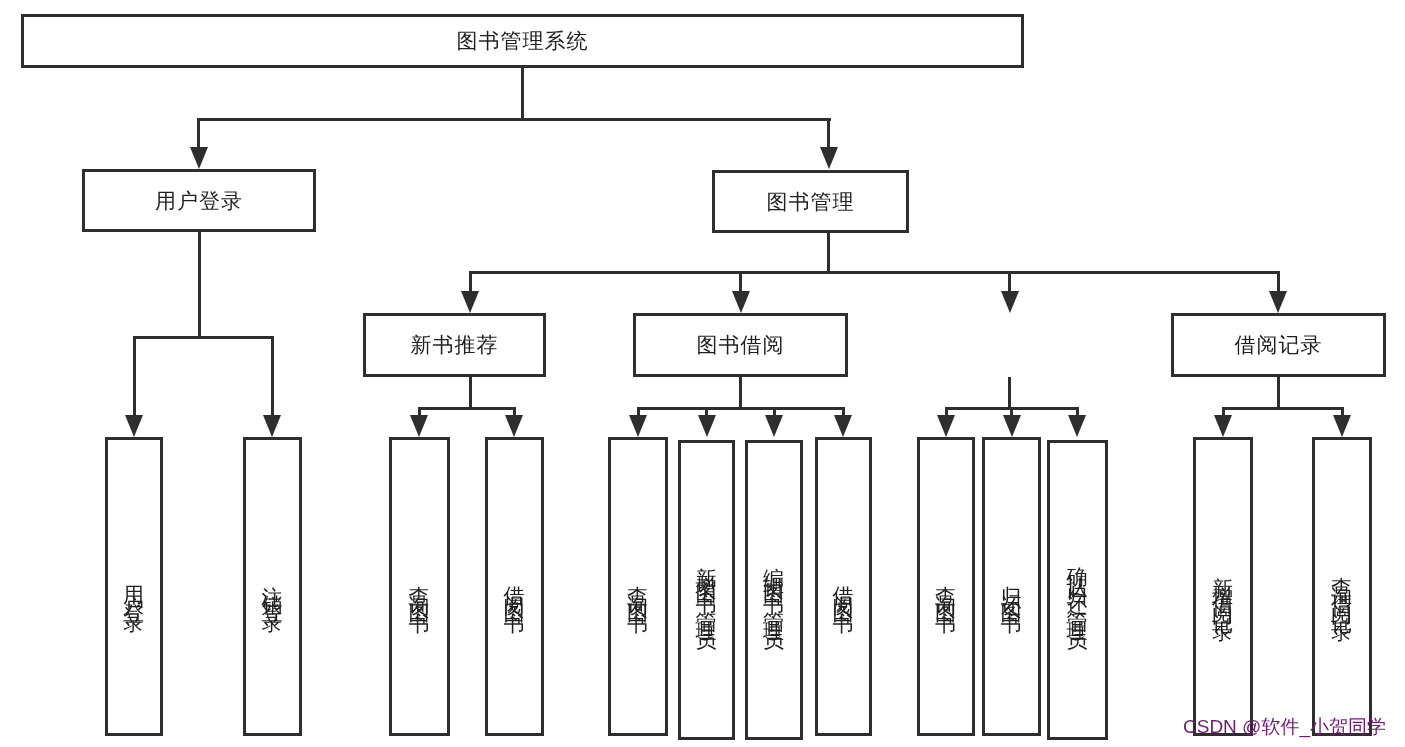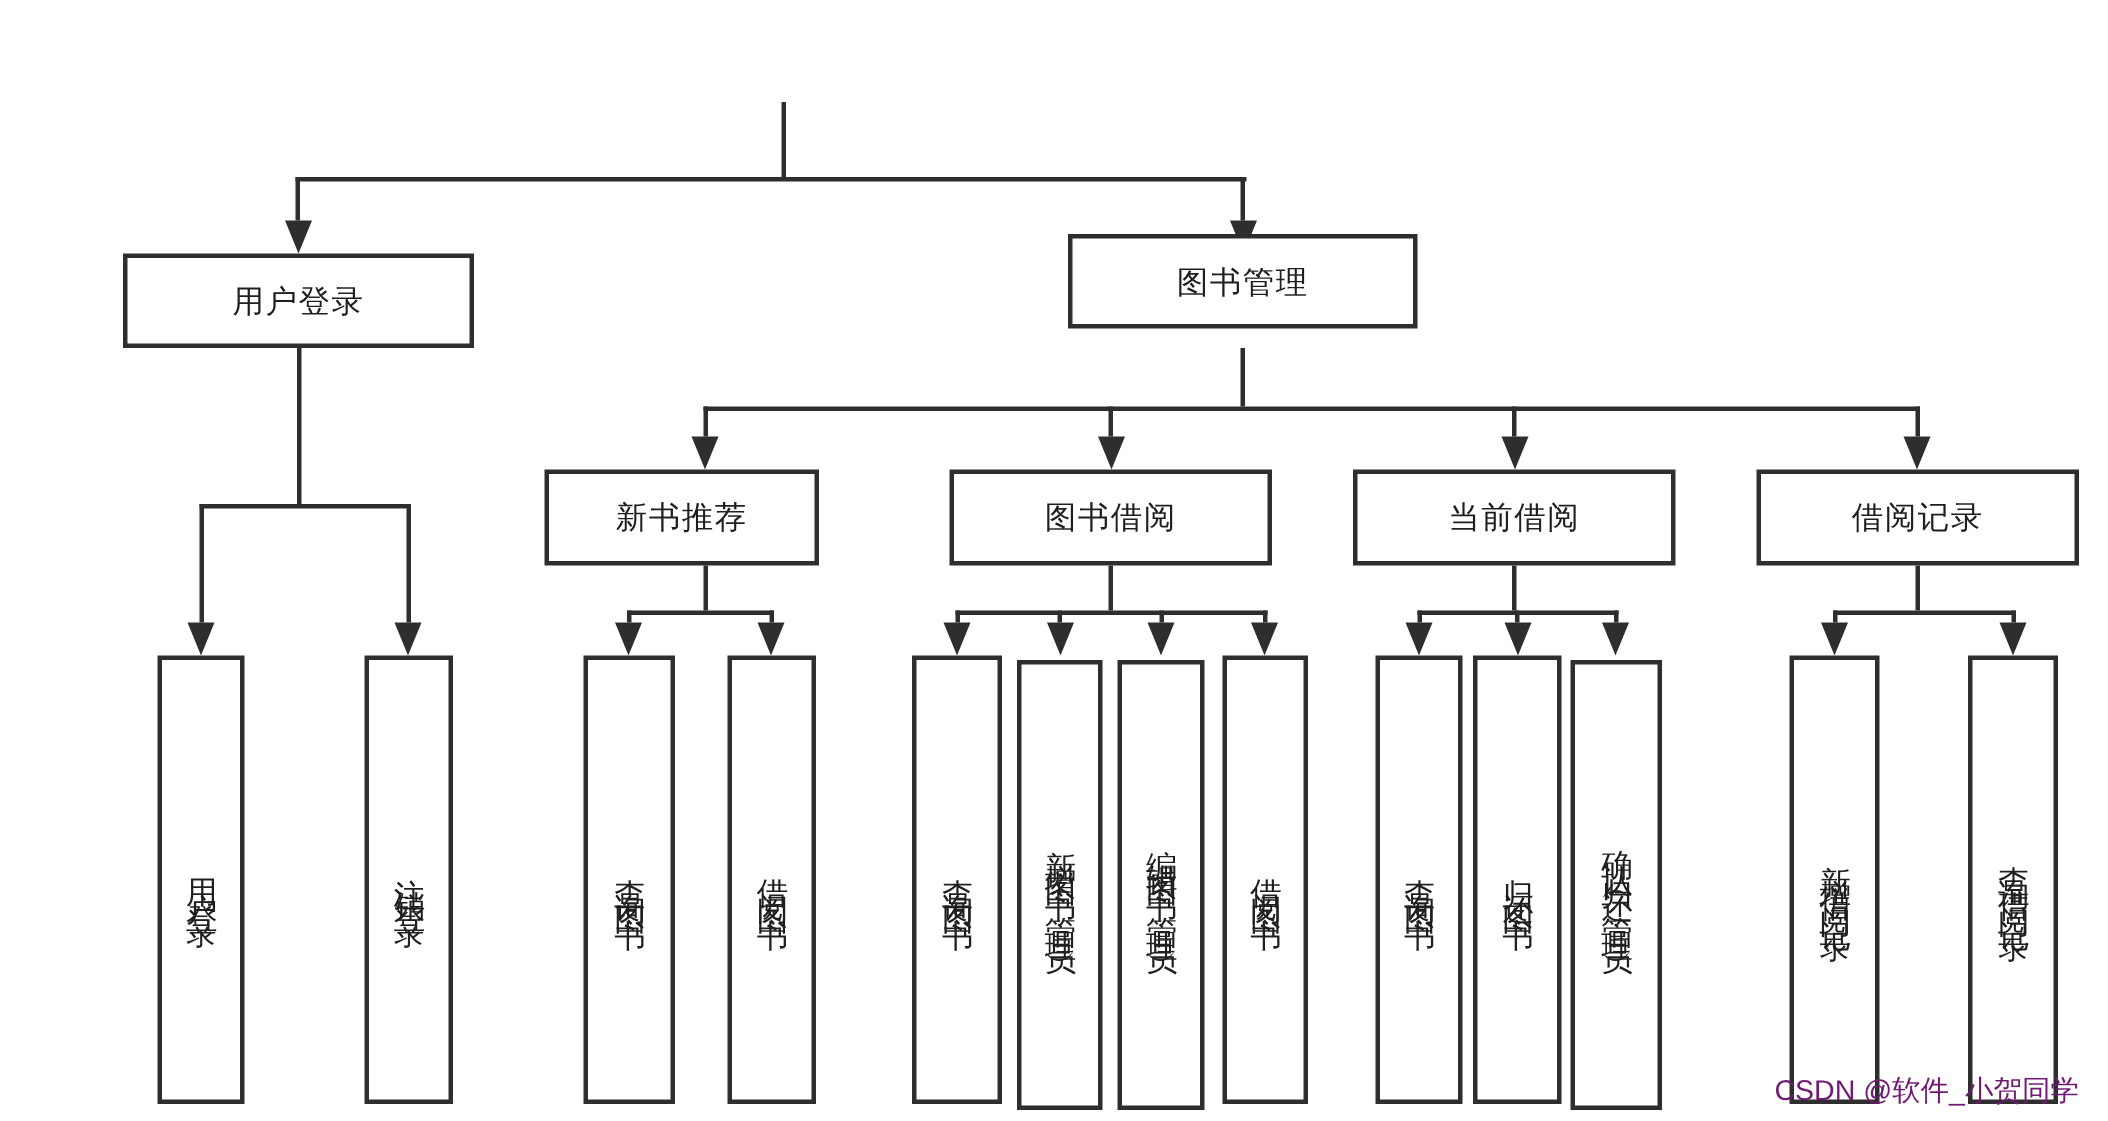--- a/index.html
+++ b/index.html
@@ -51,32 +51,35 @@
     color: #701a75;
     white-space: nowrap;
     z-index: 10;
   }
 </style>
 </head>
 <body>
 
 <div class="canvas">
 
+  <div class="box" style="left:21px; top:14px; width:1003px; height:54px;">
+    <span class="hlabel">图书管理系统</span>
+  </div>
 
   <div class="vline" style="left:520.5px; top:68px; height:50px;"></div>
   <div class="hline" style="left:197px; top:118px; width:634px;"></div>
   <div class="vline" style="left:197px; top:118px; height:29px;"></div>
   <div class="arrow" style="left:189.5px; top:147px;"></div>
   <div class="vline" style="left:827px; top:118px; height:29px;"></div>
   <div class="arrow" style="left:819.5px; top:147px;"></div>
 
   <div class="box" style="left:82px; top:169px; width:234px; height:63px;">
     <span class="hlabel">用户登录</span>
   </div>
-  <div class="box" style="left:712px; top:156px; width:233px; height:63px;">
+  <div class="box" style="left:712px; top:170px; width:197px; height:63px;">
     <span class="hlabel">图书管理</span>
   </div>
 
   <div class="vline" style="left:197.5px; top:232px; height:104px;"></div>
   <div class="hline" style="left:132.5px; top:336px; width:141px;"></div>
   <div class="vline" style="left:132.5px; top:336px; height:79px;"></div>
   <div class="arrow" style="left:125px; top:415px;"></div>
   <div class="vline" style="left:270.5px; top:336px; height:79px;"></div>
   <div class="arrow" style="left:263px; top:415px;"></div>
 
@@ -89,23 +92,20 @@
   <div class="vline" style="left:1008px; top:271px; height:20px;"></div>
   <div class="arrow" style="left:1000.5px; top:291px;"></div>
   <div class="vline" style="left:1276.5px; top:271px; height:20px;"></div>
   <div class="arrow" style="left:1269px; top:291px;"></div>
 
   <div class="box" style="left:363px; top:313px; width:183px; height:64px;">
     <span class="hlabel">新书推荐</span>
   </div>
   <div class="box" style="left:633px; top:313px; width:215px; height:64px;text-align:right;">
     <span class="hlabel">图书借阅</span>
-  </div>
-  <div class="box" style="left:902px; top:313px; width:215px; height:64px;">
-    <span class="hlabel">当前借阅</span>
   </div>
   <div class="box" style="left:1171px; top:313px; width:215px; height:64px;">
     <span class="hlabel">借阅记录</span>
   </div>
 
   <div class="vline" style="left:468.5px; top:377px; height:30px;"></div>
   <div class="hline" style="left:417.5px; top:407px; width:98px;"></div>
   <div class="vline" style="left:417.5px; top:407px; height:8px;"></div>
   <div class="arrow" style="left:410px; top:415px;"></div>
   <div class="vline" style="left:512.5px; top:407px; height:8px;"></div>

